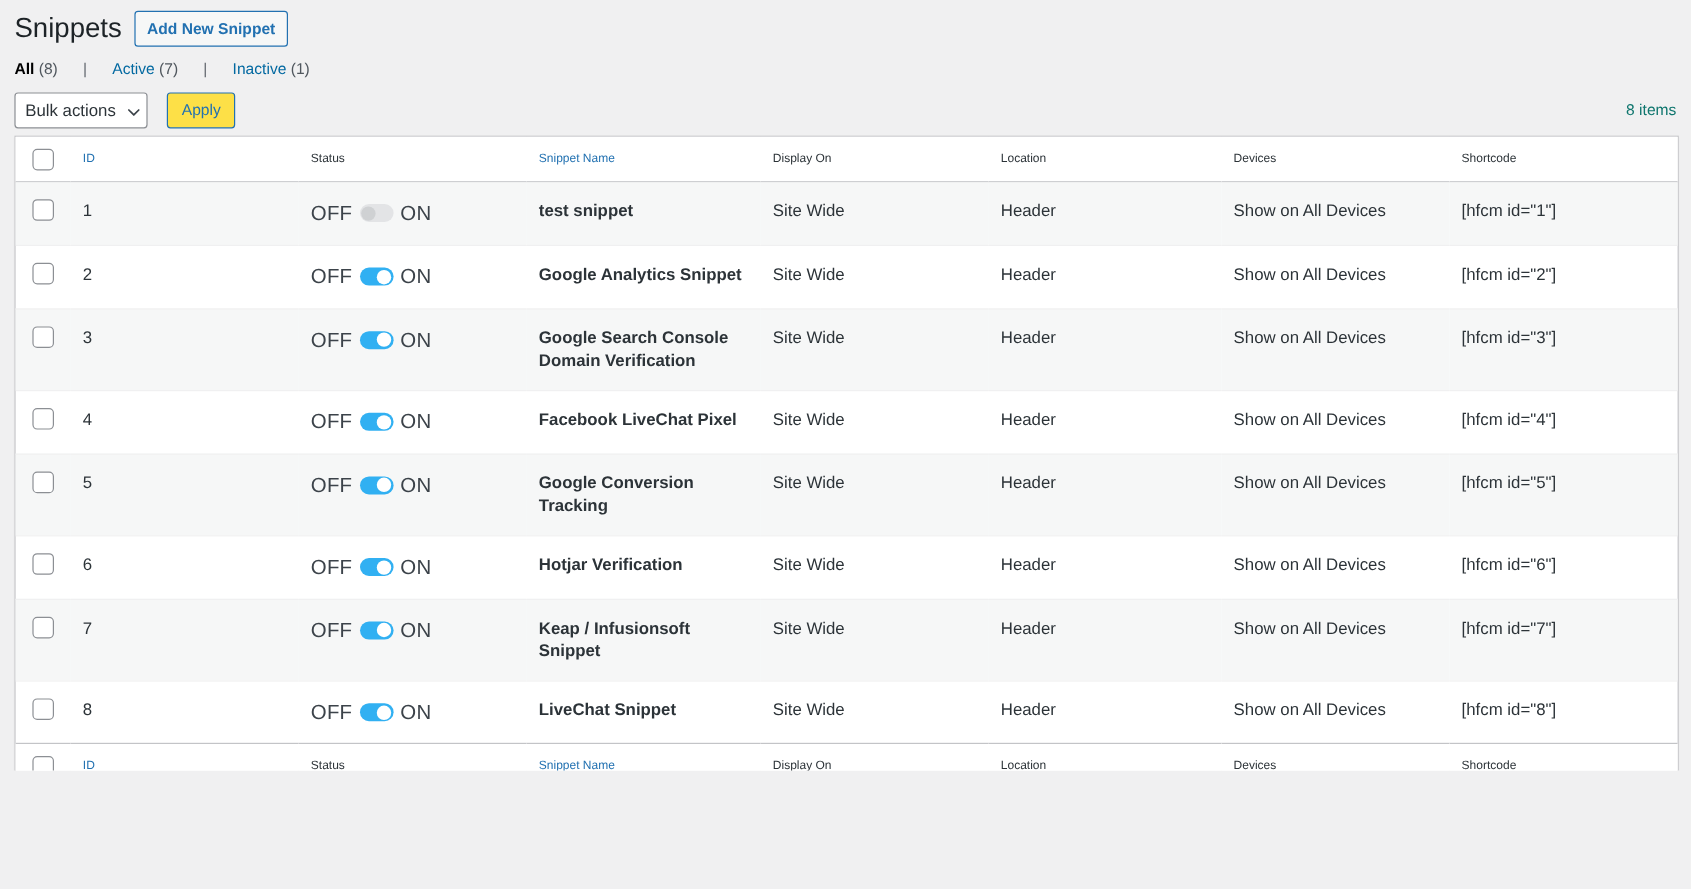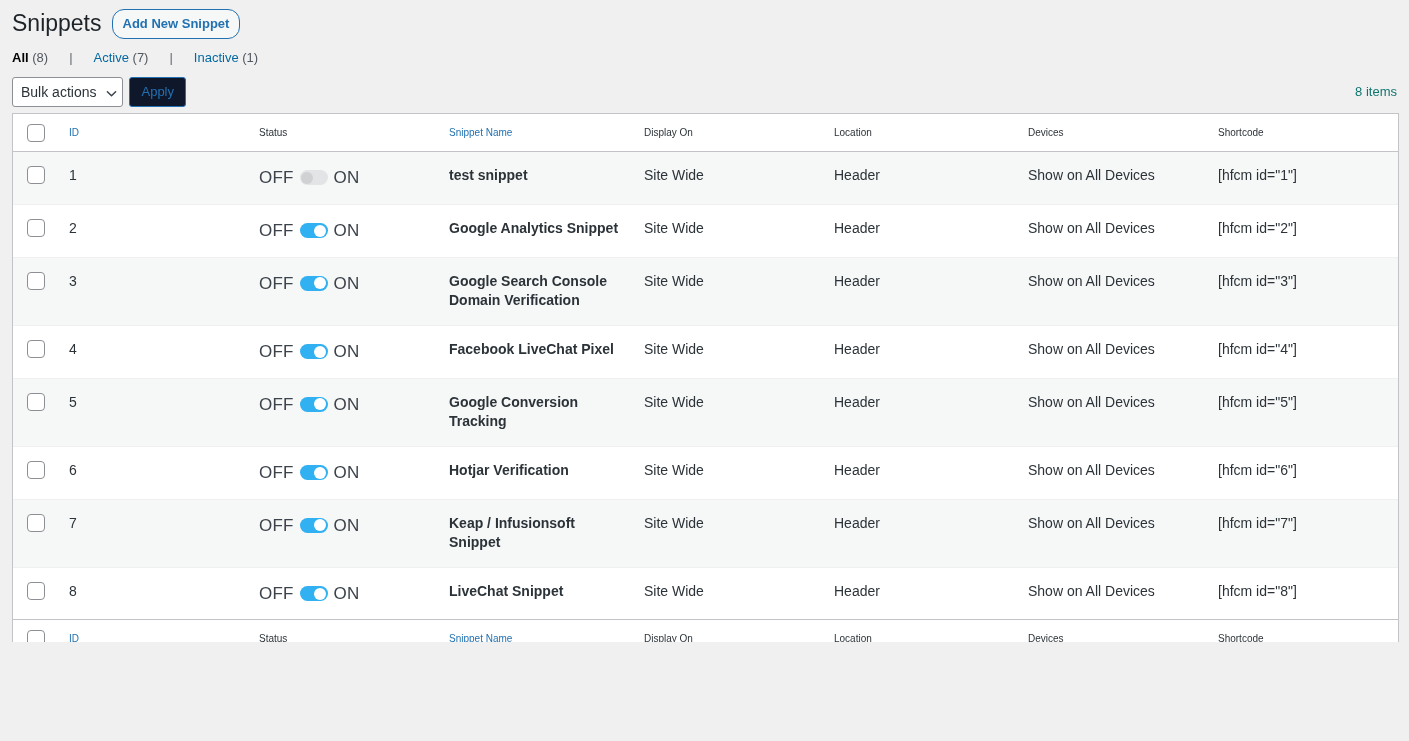--- a/index.html
+++ b/index.html
@@ -20,21 +20,21 @@
   .page-title {
     font-size: 23px; font-weight: 400; color: #1d2327;
     line-height: 1.3; margin: 0; padding: 0;
   }
   .page-title-action {
     display: inline-block;
     font-size: 13px; font-weight: 700; line-height: 2.15;
     color: #2271b1;
     background: #f6f7f7;
     border: 1px solid #2271b1;
-    border-radius: 12px;
+    border-radius: 3px;
     padding: 0 10px;
     text-decoration: none;
     cursor: pointer;
     white-space: nowrap;
   }
 
   
   .subsubsub {
     list-style: none;
     margin: 11px 0 0 12px;
@@ -52,21 +52,21 @@
   .subsubsub .sep { color: #646970; padding: 0 4px; }
 
   
   .tablenav {
     display: flex; align-items: center;
     height: 30px;
     margin: 12px 12px 6px 12px;
     position: relative;
   }
   .tablenav.bottom { margin-top: 11px; }
-  .bulkactions { display: flex; align-items: center; gap: 6px; }
+  .bulkactions { display: flex; align-items: center; gap: 16px; }
 
   .wp-select {
     position: relative;
     display: inline-flex; align-items: center;
     height: 30px;
     min-width: 110px;
     padding: 0 26px 0 8px;
     font-size: 14px; color: #2c3338;
     background: #fff;
     border: 1px solid #8c8f94;
@@ -78,21 +78,21 @@
     position: absolute; right: 7px; top: 50%;
     width: 9px; height: 9px; margin-top: -4px;
     pointer-events: none;
   }
   .wp-select .chev svg { display: block; }
 
   .wp-btn {
     display: inline-flex; align-items: center; justify-content: center;
     height: 30px; padding: 0 11px;
     font-size: 13px; line-height: 28px;
-    color: #2271b1; background: #0f172a;
+    color: #2271b1; background: #fde047;
     border: 1px solid #2271b1; border-radius: 3px;
     cursor: pointer;
     white-space: nowrap;
   }
 
   .displaying-num {
     margin-left: auto;
     font-size: 13px; color: #0f766e; font-style: normal;
   }
 

